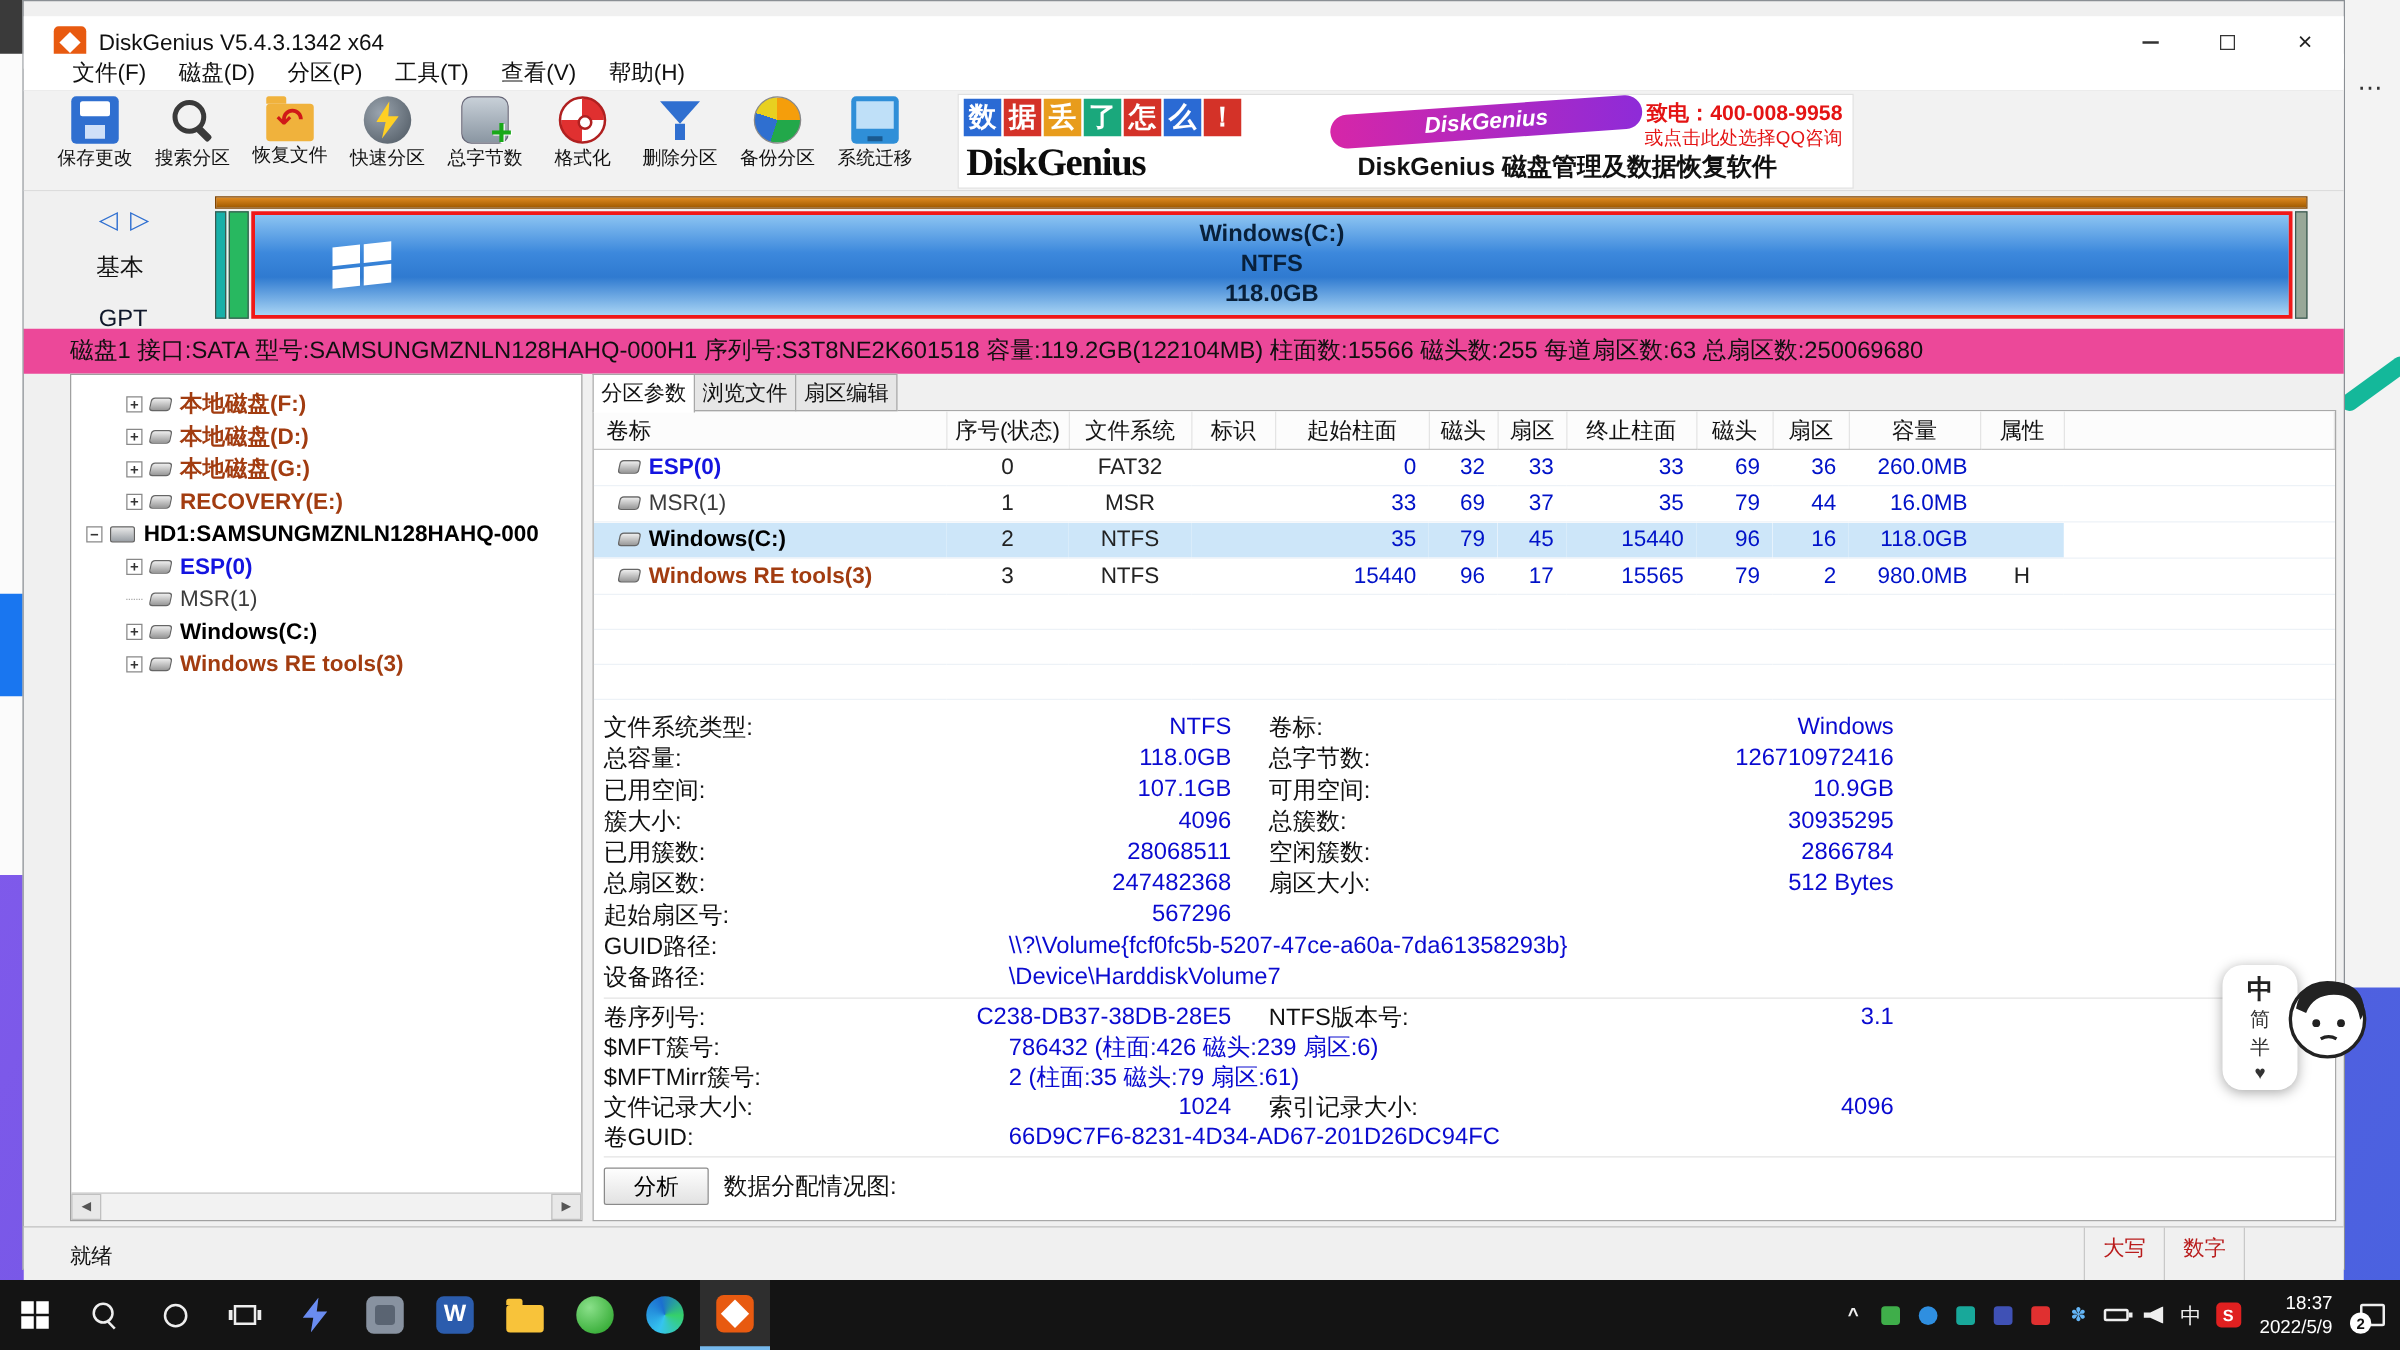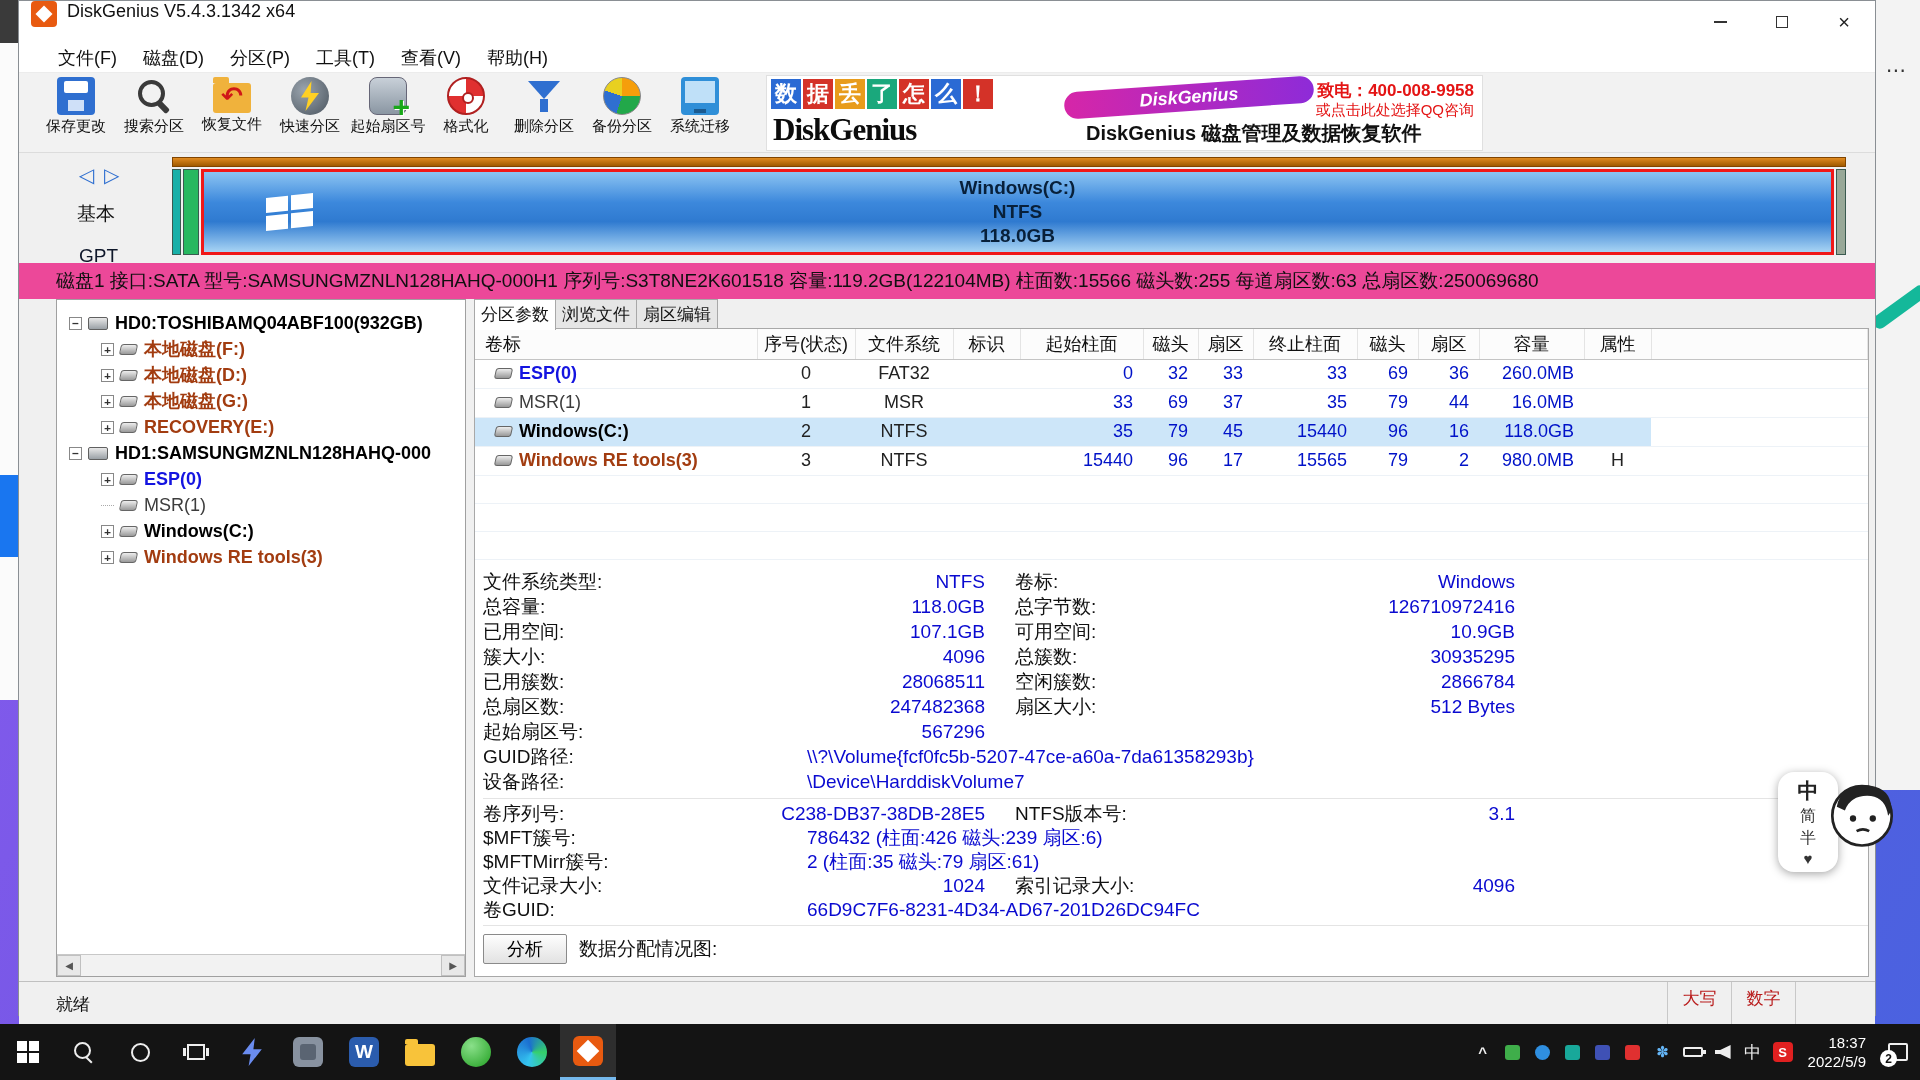--- a/index.html
+++ b/index.html
@@ -10,21 +10,21 @@
 .left-strip{position:absolute;left:0;top:0;width:54px;height:700px;background:#fbfbfb;z-index:1}
 .ls-title{height:43px;background:#3a3a3a;display:flex;align-items:center;justify-content:center}
 .ls-icon{width:16px;height:16px;border:2px solid #e8e8e8;border-radius:2px}
 .ls-back{margin:14px 0 0 16px;font-size:24px;color:#444}
 .ls-blue{position:absolute;left:0;top:475px;width:44px;height:82px;background:#1976f0}
 .right-strip{position:absolute;left:1876px;top:0;width:44px;height:790px;background:#f3f3f3;z-index:1}
 .rs-dots{margin:58px 0 0 10px;font-size:20px;color:#333;letter-spacing:2px}
 .rs-swoosh{position:absolute;left:-8px;top:300px;width:64px;height:14px;background:#14b89a;border-radius:8px;transform:rotate(-36deg)}
 
 .aw{position:absolute;left:18px;top:0;width:1858px;height:1016px;background:#f0f0f0;border:1px solid #8a8f94;z-index:2}
-.titlebar{position:absolute;left:0;top:0;right:0;height:42px;background:#fff;display:flex;padding-left:12px}
+.titlebar{position:absolute;left:0;top:12px;right:0;height:42px;background:#fff;display:flex;align-items:center;padding-left:24px}
 .app-ico{width:26px;height:26px;background:#e85a10;border-radius:4px;position:relative;flex:none}
 .app-ico::after{content:"";position:absolute;inset:7px;background:#fff;transform:rotate(45deg)}
 .title-txt{margin-left:10px;font-size:18px;color:#101010}
 .wcs{margin-left:auto;display:flex;height:100%}
 .wc{width:62px;display:flex;align-items:center;justify-content:center;font-size:20px;color:#222}
 .wc-min i{display:block;width:13px;height:2px;background:#333}
 .wc-max i{display:block;width:12px;height:12px;border:1.5px solid #333}
 .menubar{position:absolute;left:0;top:42px;right:0;height:30px;background:#fff;display:flex;align-items:center;padding-left:26px;border-bottom:1px solid #ececec}
 .mi{font-size:18px;padding:0 13px;color:#101010}
 
@@ -232,21 +232,21 @@
     <div class="tb">
         <span class="icn i-recover"></span>
         <span class="lbl">恢复文件</span>
       </div>
     <div class="tb">
         <span class="icn i-quick"></span>
         <span class="lbl">快速分区</span>
       </div>
     <div class="tb">
         <span class="icn i-new"></span>
-        <span class="lbl">起始扇区号</span>
+        <span class="lbl">总字节数</span>
       </div>
     <div class="tb">
         <span class="icn i-format"></span>
         <span class="lbl">格式化</span>
       </div>
     <div class="tb">
         <span class="icn i-del"></span>
         <span class="lbl">删除分区</span>
       </div>
     <div class="tb">
@@ -306,25 +306,20 @@
           </span>
         </div>
         <div class="seg seg-re"></div>
       </div>
     </div>
   </div>
 
   <div class="diskinfo">磁盘1 接口:SATA 型号:SAMSUNGMZNLN128HAHQ-000H1 序列号:S3T8NE2K601518 容量:119.2GB(122104MB) 柱面数:15566 磁头数:255 每道扇区数:63 总扇区数:250069680</div>
 
   <div class="tree">
-    <div class="ti lv0">
-        <span class="exp minus"></span>
-        <span class="dico"></span>
-        <span class="tl k-disk">HD0:TOSHIBAMQ04ABF100(932GB)</span>
-      </div>
     <div class="ti lv1">
         <span class="exp plus"></span>
         <span class="pico"></span>
         <span class="tl k-red">本地磁盘(F:)</span>
       </div>
     <div class="ti lv1">
         <span class="exp plus"></span>
         <span class="pico"></span>
         <span class="tl k-red">本地磁盘(D:)</span>
       </div>

